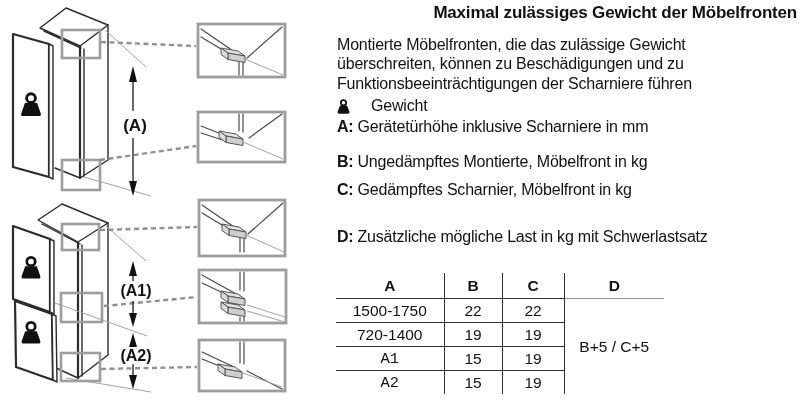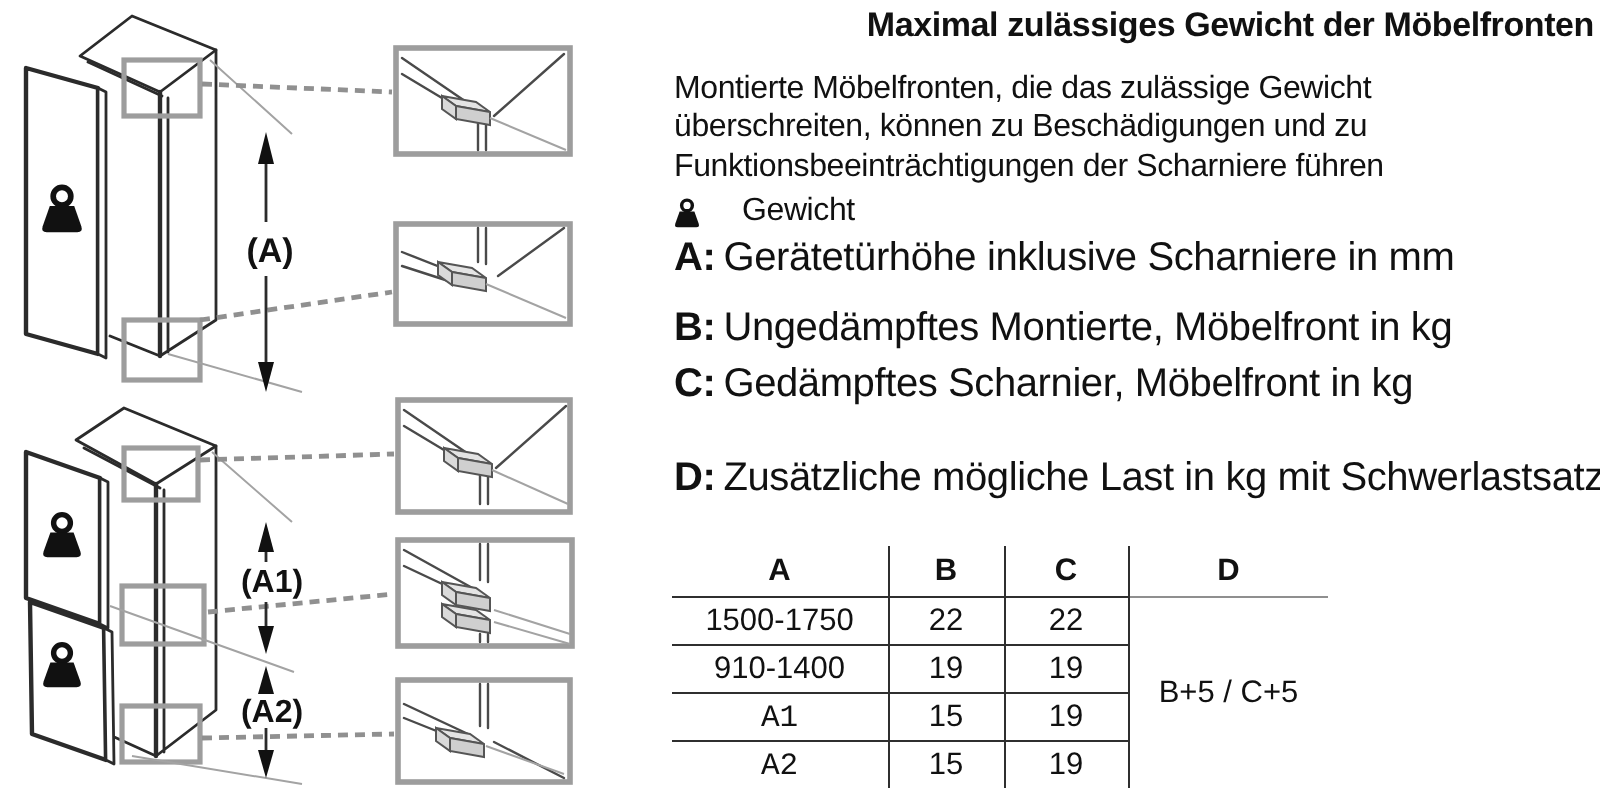--- a/index.html
+++ b/index.html
@@ -15,21 +15,21 @@
   .warning {
     position:absolute; left:337px; top:35px; width:412px;
     font-size:16px; line-height:19.4px; letter-spacing:-0.2px;
   }
   .weight-row {
     position:absolute; left:337px; top:97px; display:flex; align-items:center;
     gap:21px; font-size:16px; letter-spacing:-0.2px;
   }
   .legend-item {
     position:absolute; left:337px; width:456px;
-    font-size:20px; letter-spacing:-0.2px; white-space:nowrap;
+    font-size:16px; letter-spacing:-0.2px; white-space:nowrap;
   }
   .legend-item b { margin-right:4px; }
   #leg-a { top:118px; } #leg-b { top:153px; } #leg-c { top:181px; } #leg-d { top:228px; }
   
   table.tbl {
     position:absolute; left:336px; top:273px; border-collapse:collapse;
     table-layout:fixed; font-size:15.5px; color:#111;
   }
   .tbl th, .tbl td { padding:0; text-align:center; font-weight:normal; }
   .tbl th { height:25px; font-weight:bold; border-bottom:1.5px solid #2f2f2f; }
@@ -197,21 +197,21 @@
       </tr>
     </thead>
     <tbody>
       <tr>
         <td class="bb">1500-1750</td>
         <td class="bl bb">22</td>
         <td class="bl bb">22</td>
         <td class="bl dcell" rowspan="4">B+5 / C+5</td>
       </tr>
       <tr>
-        <td class="bb">910-1400</td>
+        <td class="bb">720-1400</td>
         <td class="bl bb">19</td>
         <td class="bl bb">19</td>
       </tr>
       <tr>
         <td class="bb rowhead">A1</td>
         <td class="bl bb">15</td>
         <td class="bl bb">19</td>
       </tr>
       <tr>
         <td class="rowhead">A2</td>

